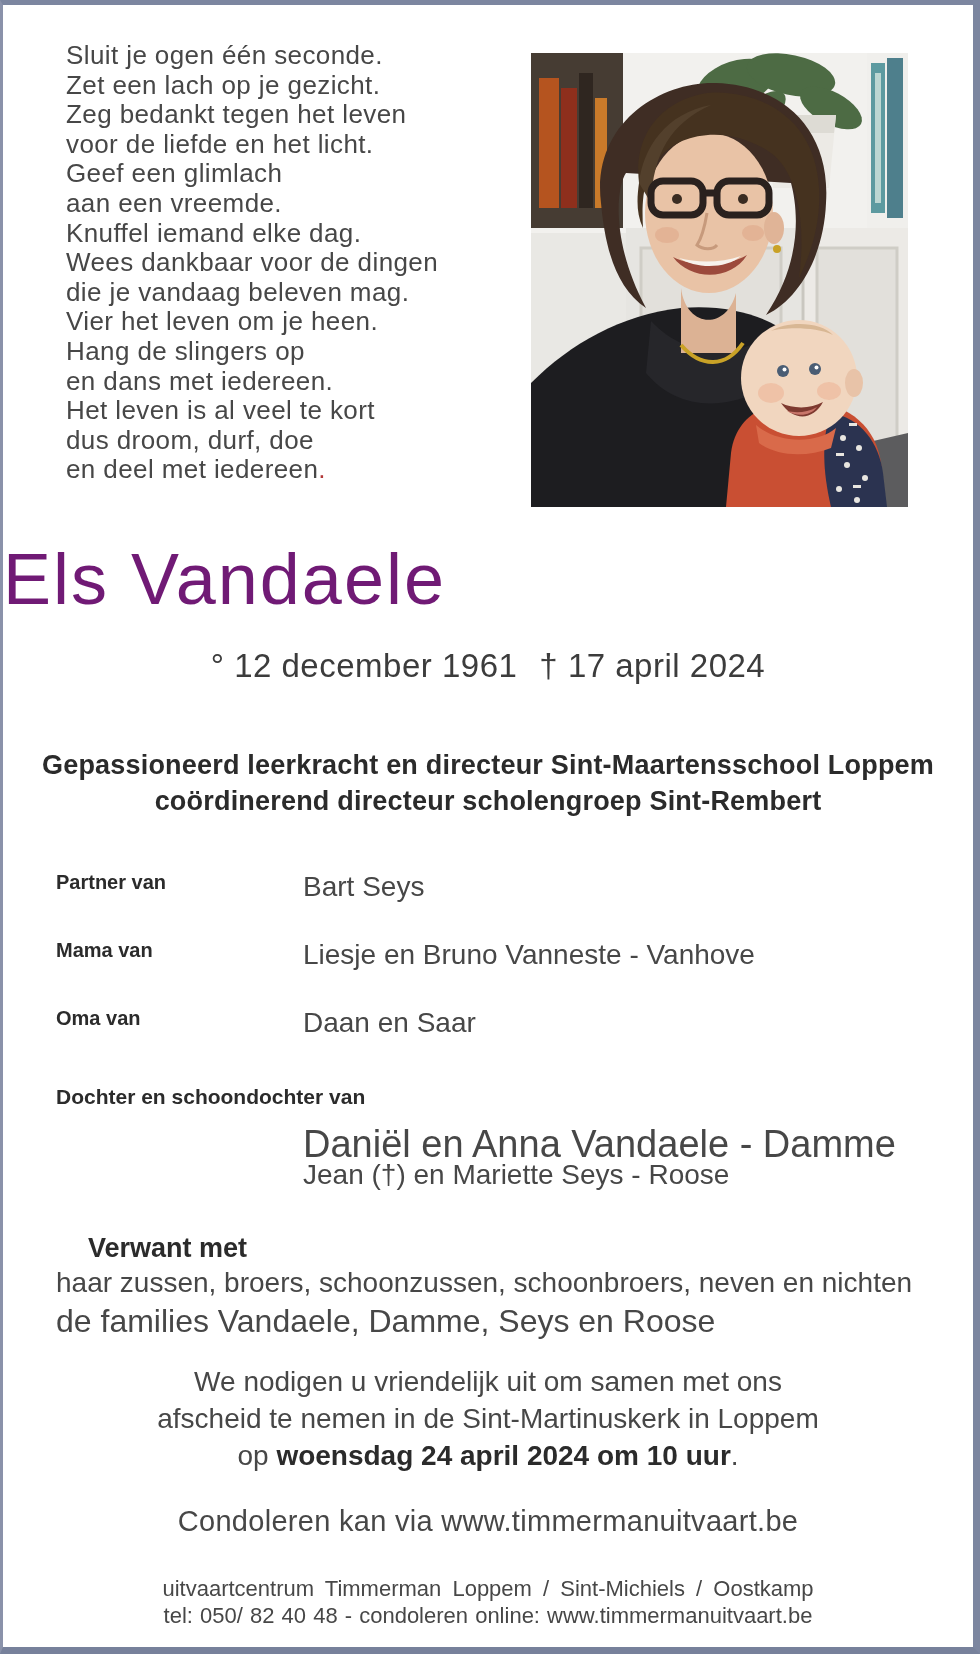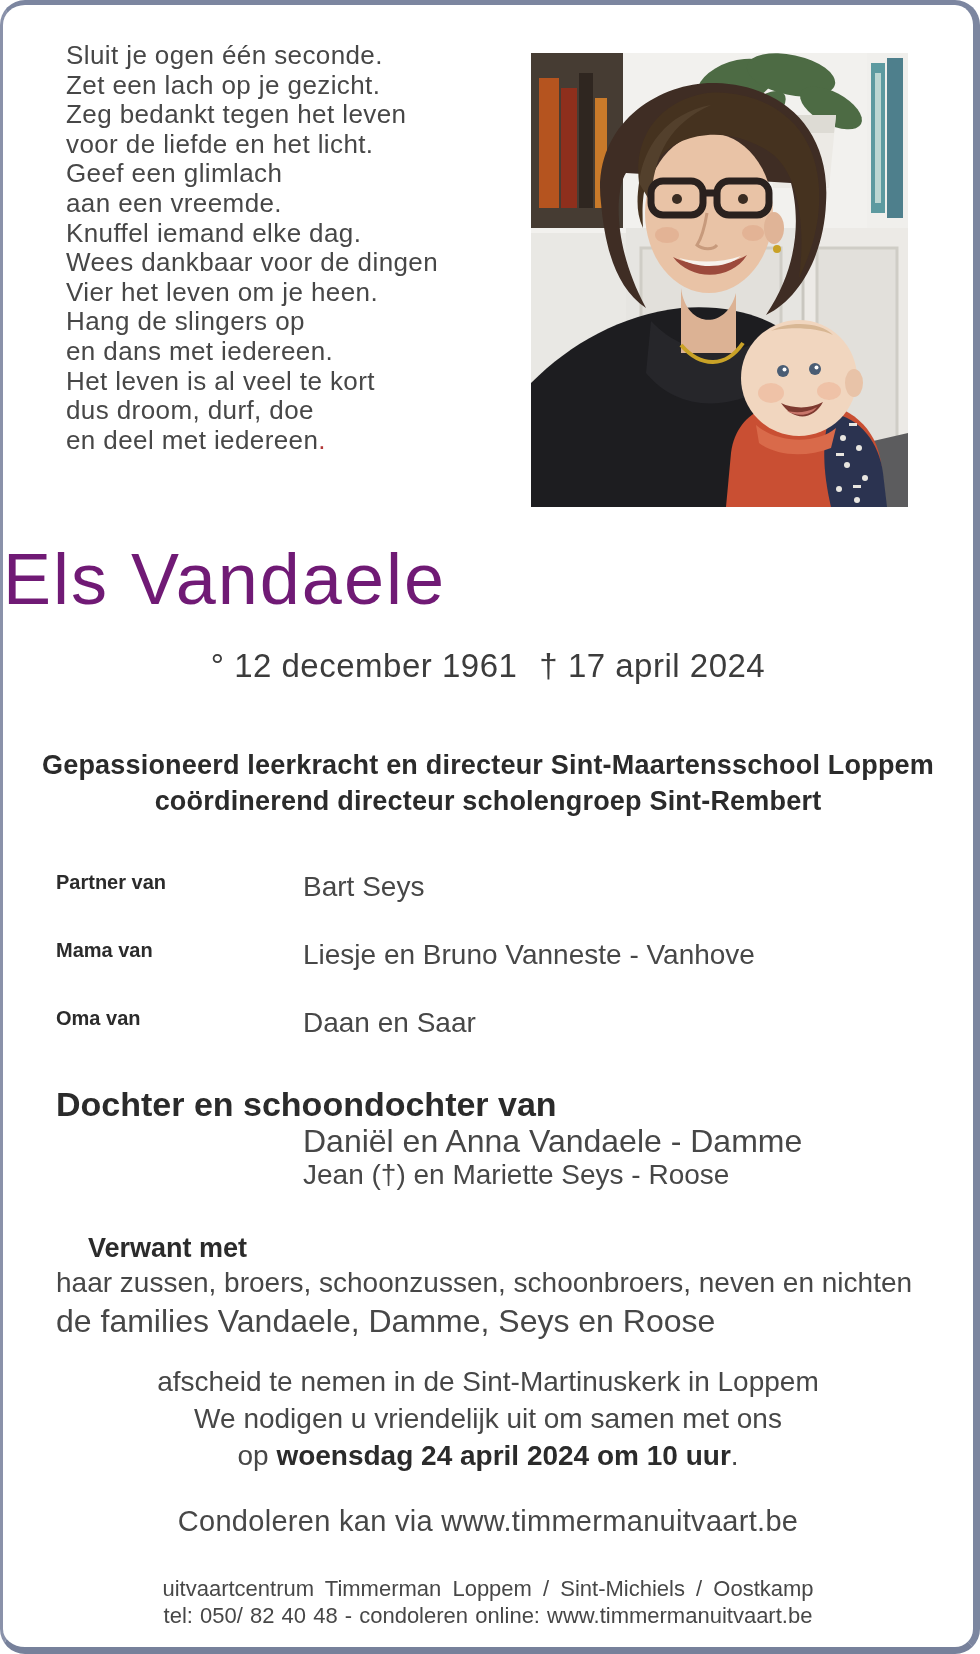--- a/index.html
+++ b/index.html
@@ -8,21 +8,20 @@
     width:980px; height:1654px;
     box-sizing:border-box;
     background:#ffffff;
     border-top:5px solid #7c86a0;
     border-right:7px solid #7c86a0;
     border-bottom:7px solid #77819b;
     border-left:3px solid #8a92aa;
     font-family:"Liberation Sans", sans-serif;
     color:#3d3d3d;
     overflow:hidden;
-    border-radius:25px;
   }
   .poem {
     position:absolute; left:63px; top:36px;
     font-size:26px; line-height:29.6px;
     letter-spacing:0.4px; color:#474747;
   }
   .poem .red-period { color:#b23838; }
   .photo {
     position:absolute; left:528px; top:48px;
     width:377px; height:454px; overflow:hidden;
@@ -42,22 +41,22 @@
     position:absolute; left:0; top:742px; width:100%;
     text-align:center; font-size:27px; font-weight:700;
     line-height:36px; color:#2b2b2b; letter-spacing:0.2px;
   }
   .rel-row { position:absolute; left:0; width:100%; font-size:28px; }
   .rel-label { position:absolute; left:53px; font-weight:700; font-size:20px; color:#2b2b2b; }
   .rel-value { position:absolute; left:300px; color:#474747; }
   .row-partner { top:866px; }
   .row-mama { top:934px; }
   .row-oma { top:1002px; }
-  .daughter-label { position:absolute; left:53px; top:1080px; font-size:34px; font-weight:700; color:#2b2b2b; }
-  .daughter-line1 { position:absolute; left:300px; top:1118px; font-size:32px; color:#474747; }
+  .daughter-label { position:absolute; left:53px; top:1080px; font-size:21px; font-weight:700; color:#2b2b2b; }
+  .daughter-line1 { position:absolute; left:300px; top:1118px; font-size:38px; color:#474747; }
   .daughter-line2 { position:absolute; left:300px; top:1154px; font-size:28px; color:#474747; }
   .verwant-label { position:absolute; left:53px; top:1228px; font-size:27px; font-weight:700; color:#2b2b2b;margin-left:32px; }
   .verwant-line1 { position:absolute; left:53px; top:1262px; font-size:28px; color:#474747; }
   .verwant-line2 { position:absolute; left:53px; top:1298px; font-size:32px; color:#474747; }
   .invite {
     position:absolute; left:0; top:1358px; width:100%;
     text-align:center; font-size:28px; line-height:37px; color:#474747;
   }
   .invite b { font-weight:700; color:#2b2b2b; }
   .condolence {
@@ -78,20 +77,21 @@
 
   <div class="poem">
     <div>Sluit je ogen één seconde.</div>
     <div>Zet een lach op je gezicht.</div>
     <div>Zeg bedankt tegen het leven</div>
     <div>voor de liefde en het licht.</div>
     <div>Geef een glimlach</div>
     <div>aan een vreemde.</div>
     <div>Knuffel iemand elke dag.</div>
     <div>Wees dankbaar voor de dingen</div>
+    <div>die je vandaag beleven mag.</div>
     <div>Vier het leven om je heen.</div>
     <div>Hang de slingers op</div>
     <div>en dans met iedereen.</div>
     <div>Het leven is al veel te kort</div>
     <div>dus droom, durf, doe</div>
     <div><span>en deel met iedereen</span><span class="red-period">.</span></div>
   </div>
 
   <div class="photo">
     <svg width="377" height="454" viewBox="0 0 377 454" xmlns="http://www.w3.org/2000/svg">
@@ -223,22 +223,22 @@
 
   <div class="daughter-label">Dochter en schoondochter van</div>
   <div class="daughter-line1">Daniël en Anna Vandaele - Damme</div>
   <div class="daughter-line2">Jean (†) en Mariette Seys - Roose</div>
 
   <div class="verwant-label">Verwant met</div>
   <div class="verwant-line1">haar zussen, broers, schoonzussen, schoonbroers, neven en nichten</div>
   <div class="verwant-line2">de families Vandaele, Damme, Seys en Roose</div>
 
   <div class="invite">
+    <div>We nodigen u vriendelijk uit om samen met ons</div>
     <div>afscheid te nemen in de Sint-Martinuskerk in Loppem</div>
-    <div>We nodigen u vriendelijk uit om samen met ons</div>
     <div><span>op </span><b>woensdag 24 april 2024 om 10 uur</b><span>.</span></div>
   </div>
 
   <div class="condolence">Condoleren kan via www.timmermanuitvaart.be</div>
 
   <div class="footer">
     <div class="f1">uitvaartcentrum Timmerman Loppem / Sint-Michiels / Oostkamp</div>
     <div class="f2">tel: 050/ 82 40 48 - condoleren online: www.timmermanuitvaart.be</div>
   </div>
 

